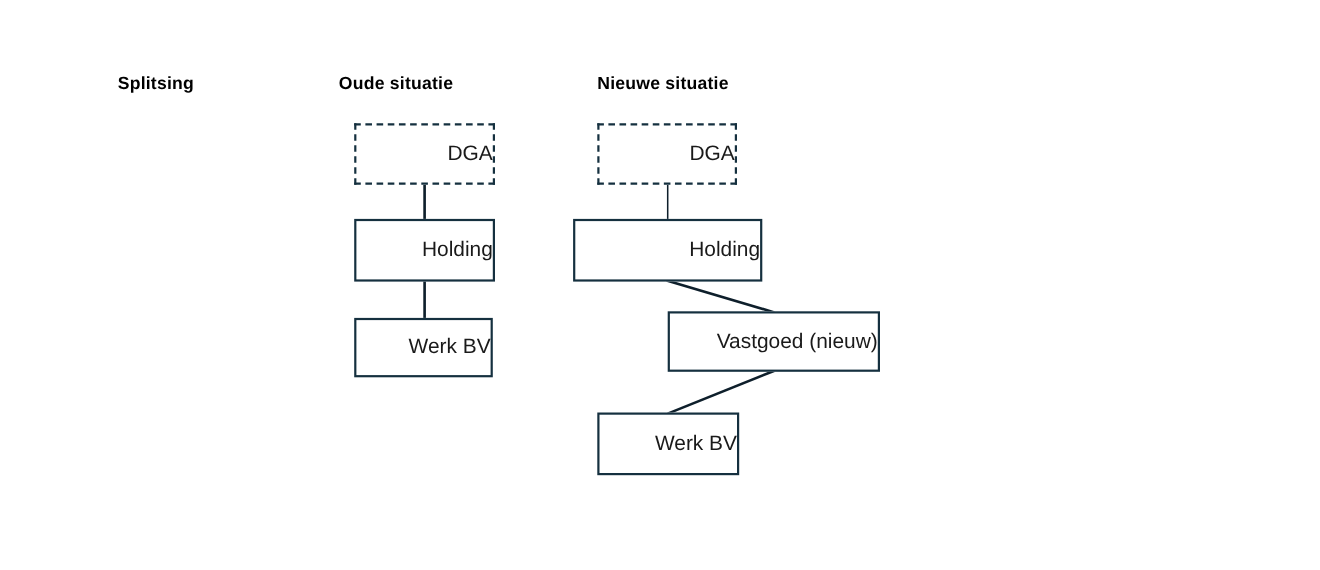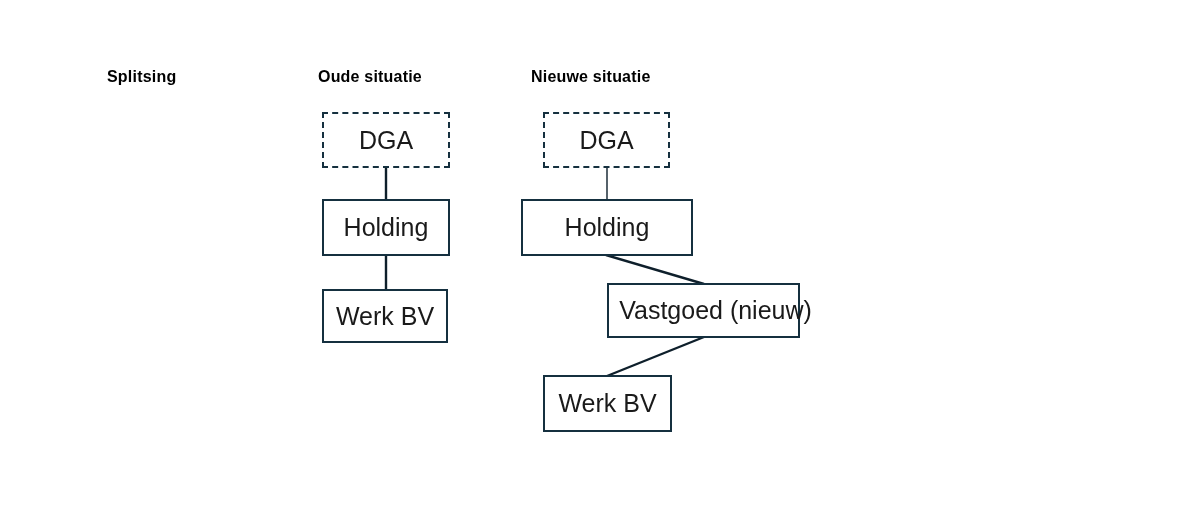--- a/index.html
+++ b/index.html
@@ -20,37 +20,37 @@
   .heading{
     position:absolute;
     top:68px;
     font-size:16px;
     font-weight:700;
     color:var(--heading-col);
     letter-spacing:0.2px;
     white-space:nowrap;
   }
   .heading.title{left:107px;}
-  .heading.old{left:318px;text-align:center;}
-  .heading.new{left:531px;text-align:center;}
+  .heading.old{left:308px;text-align:center;}
+  .heading.new{left:543px;text-align:center;}
   .connectors{
     position:absolute;
     left:0;top:0;
     width:1200px;height:518px;
     z-index:1;
   }
   .node{
     position:absolute;
     box-sizing:border-box;
     background:#ffffff;
     border:2px solid var(--border-col);
     display:flex;
     align-items:center;
-    justify-content:center;
-    font-size:25px;
+    justify-content:flex-end;
+    font-size:19px;
     color:var(--text-col);
     z-index:2;
     white-space:nowrap;
   }
   .node.dashed{border-style:dashed;}
   
   .old-dga     {left:322px;top:112px;width:128px;height:56px;}
   .old-holding {left:322px;top:199px;width:128px;height:57px;}
   .old-werkbv  {left:322px;top:289px;width:126px;height:54px;}
   

